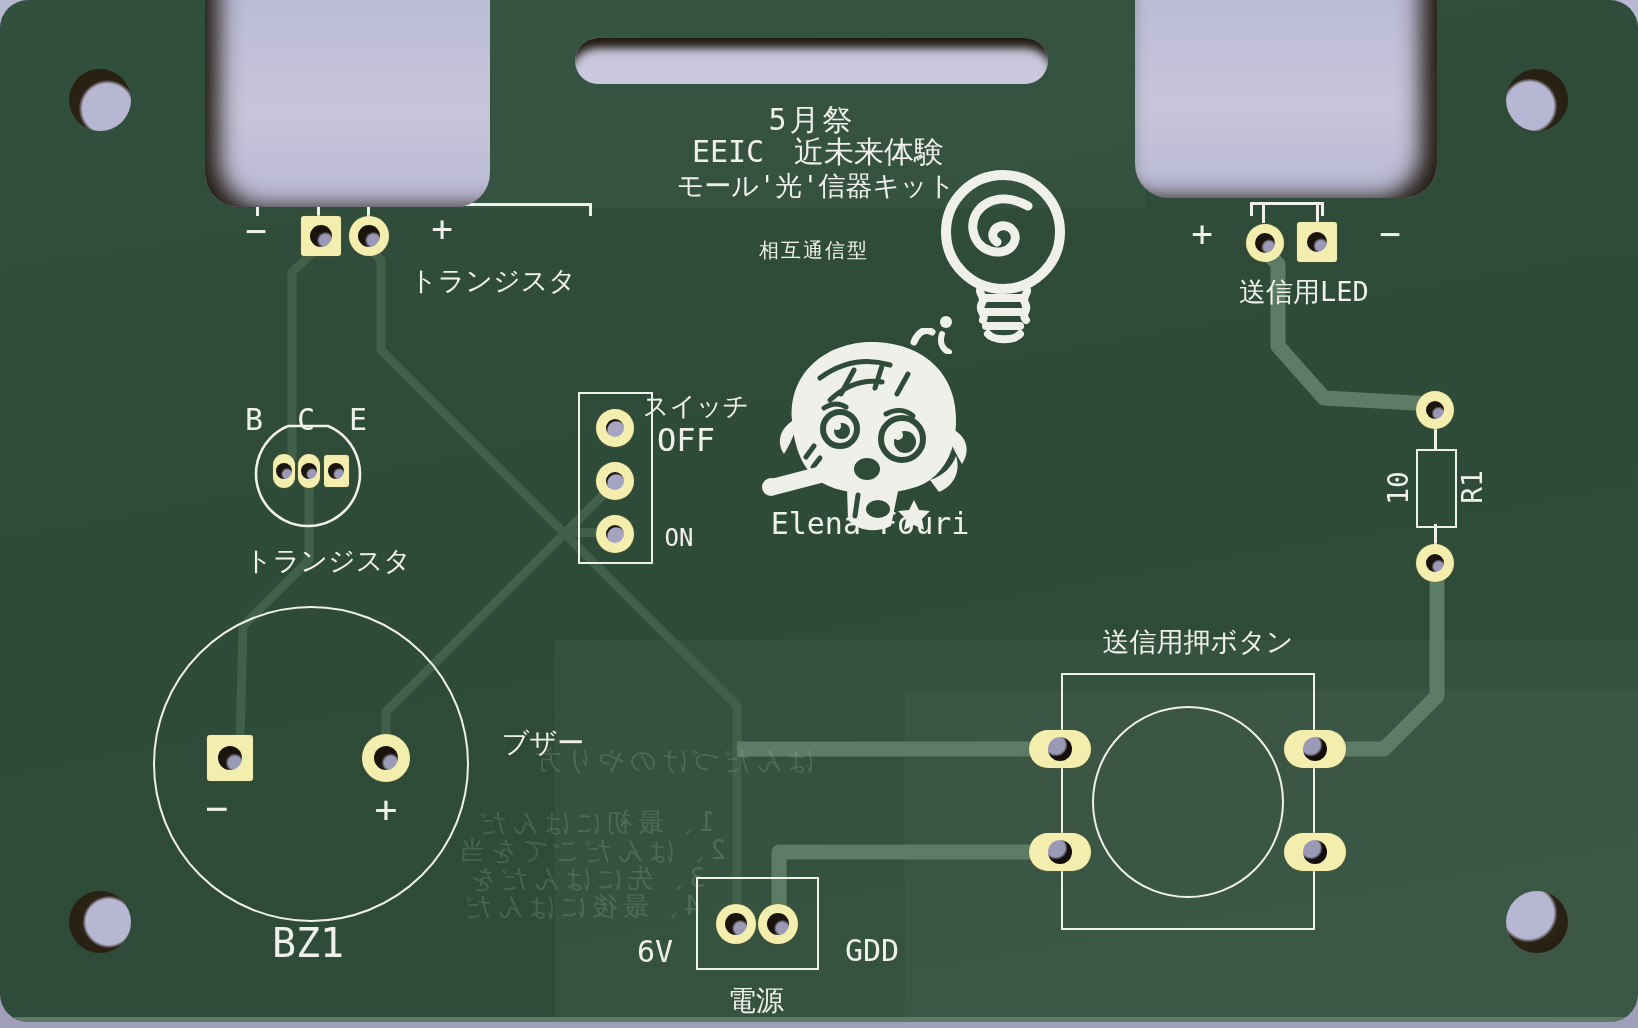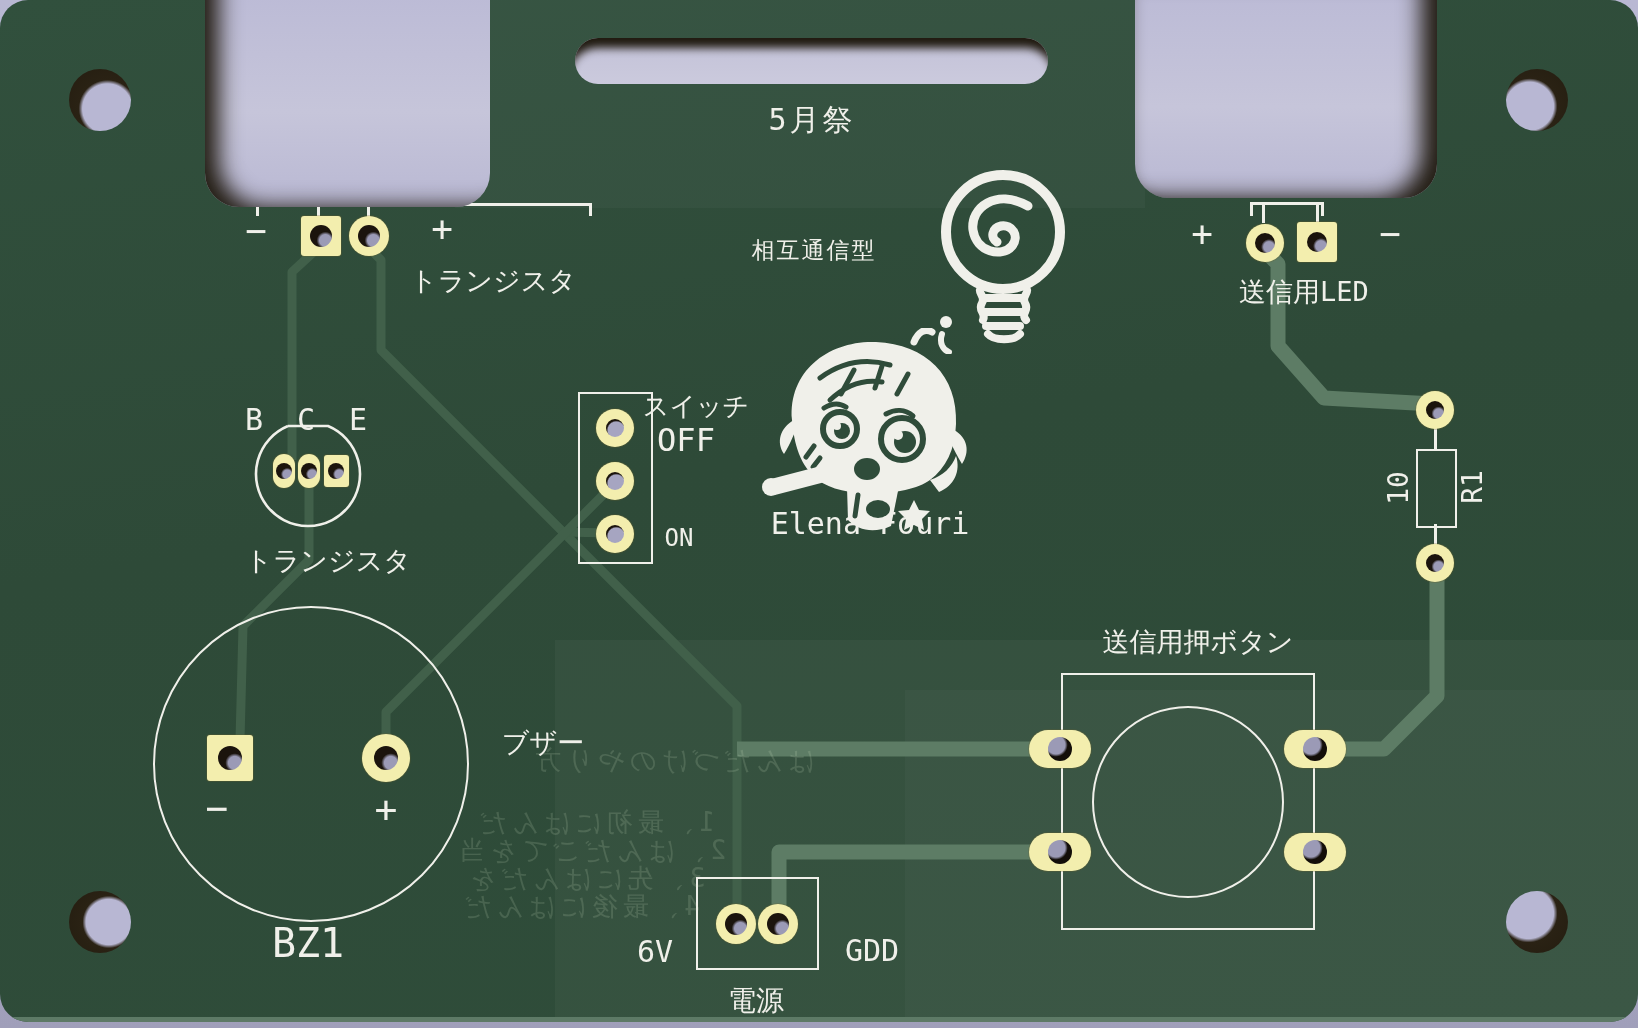--- a/index.html
+++ b/index.html
@@ -182,21 +182,23 @@
     <div class="mhole mh-bl"></div>
     <div class="mhole mh-br"></div>
 
     <div class="ghost" style="left:672px;top:760px;font-size:26px;">はんだづけのやり方</div>
     <div class="ghost" style="left:595px;top:822px;font-size:26px;">1、最初にはんだ</div>
     <div class="ghost" style="left:590px;top:850px;font-size:26px;">2、はんだごてを当</div>
     <div class="ghost" style="left:585px;top:878px;font-size:26px;">3、先にはんだを</div>
     <div class="ghost" style="left:580px;top:906px;font-size:26px;">4、最後にはんだ</div>
 
     <div class="lbl center" style="left:812px;top:120px;font-size:30px;letter-spacing:3px;">5月祭</div>
-    <div class="lbl center" style="left:814px;top:250px;font-size:23px;letter-spacing:2px;">相互通信型</div>
+    <div class="lbl center" style="left:818px;top:152px;font-size:30px;">EEIC　近未来体験</div>
+    <div class="lbl center" style="left:816px;top:186px;font-size:27px;">モール'光'信器キット</div>
+    <div class="lbl center" style="left:814px;top:250px;font-size:20px;letter-spacing:2px;font-family:Liberation Serif, serif;">相互通信型</div>
     <div class="lbl" style="left:870px;top:524px;font-size:30px;">Elena Fouri</div>
 
     <div class="lbl" style="left:256px;top:231px;font-size:36px;">−</div>
     <div class="lbl" style="left:442px;top:229px;font-size:36px;">+</div>
     <div class="lbl" style="left:493px;top:281px;font-size:27px;">トランジスタ</div>
 
     <div class="lbl" style="left:254px;top:420px;font-size:30px;">B</div>
     <div class="lbl" style="left:306px;top:420px;font-size:30px;">C</div>
     <div class="lbl" style="left:358px;top:420px;font-size:30px;">E</div>
     <div class="lbl" style="left:328px;top:561px;font-size:27px;">トランジスタ</div>

